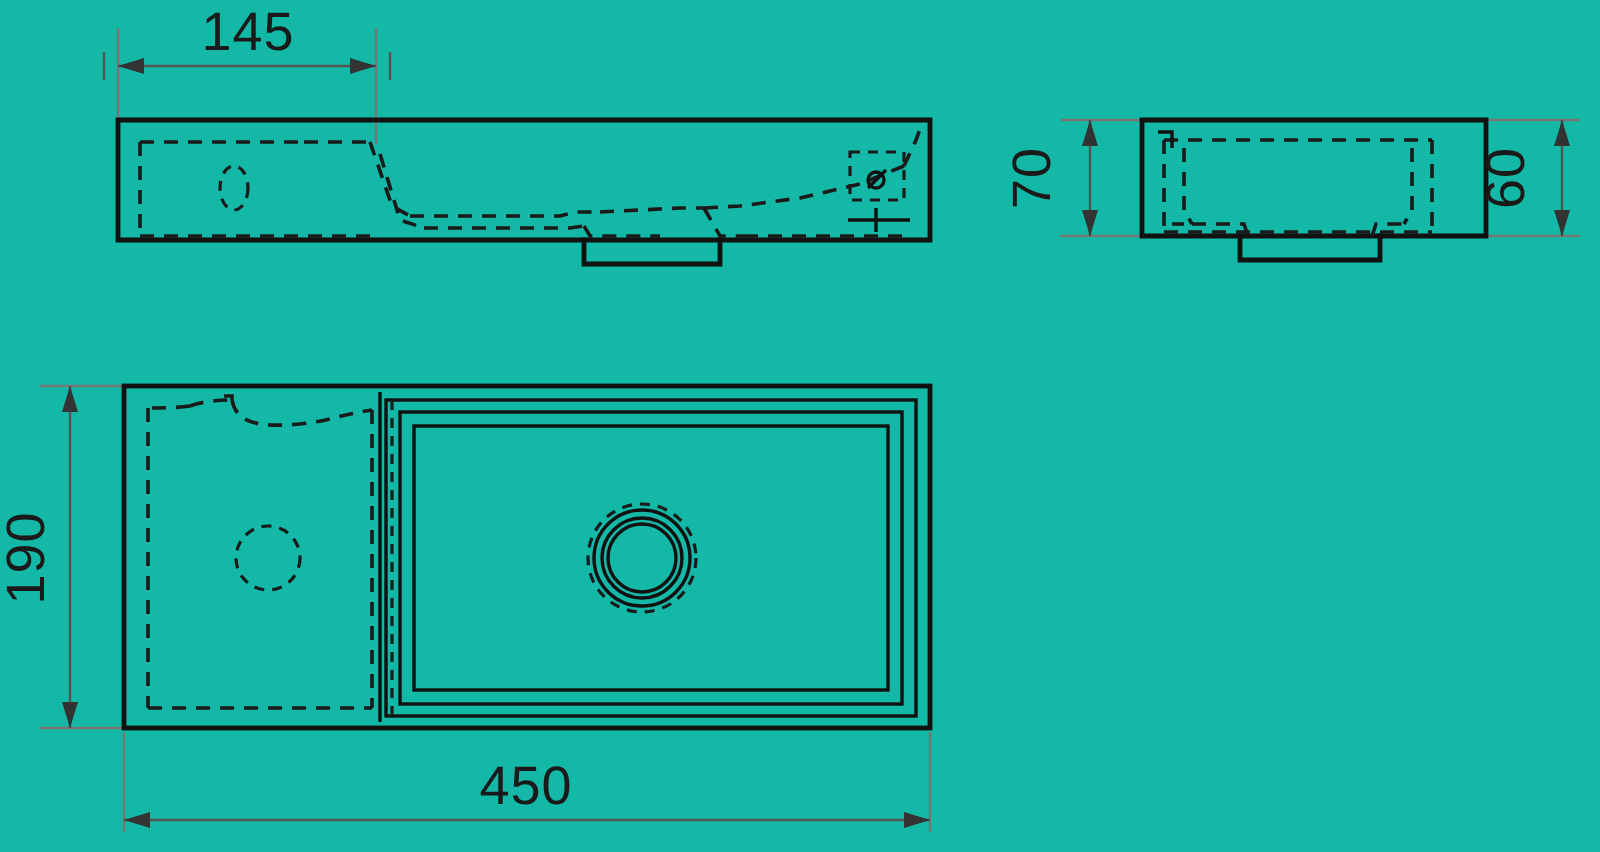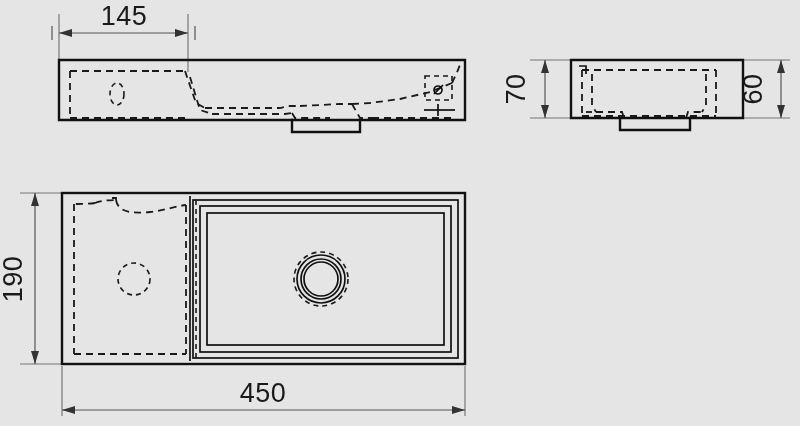--- a/index.html
+++ b/index.html
@@ -8,21 +8,21 @@
     padding: 0;
     background: #ffffff;
   }
   body {
     font-family: "Liberation Sans", sans-serif;
   }
   #sheet {
     position: relative;
     width: 800px;
     height: 426px;
-    background: #e5e5e5;
+    background: #14b8a6;
     overflow: hidden;
   }
   #sheet svg {
     display: block;
   }
   .dim-text {
     font-family: "Liberation Sans", sans-serif;
     font-size: 27px;
     fill: #1a1a1a;
     font-weight: 400;

